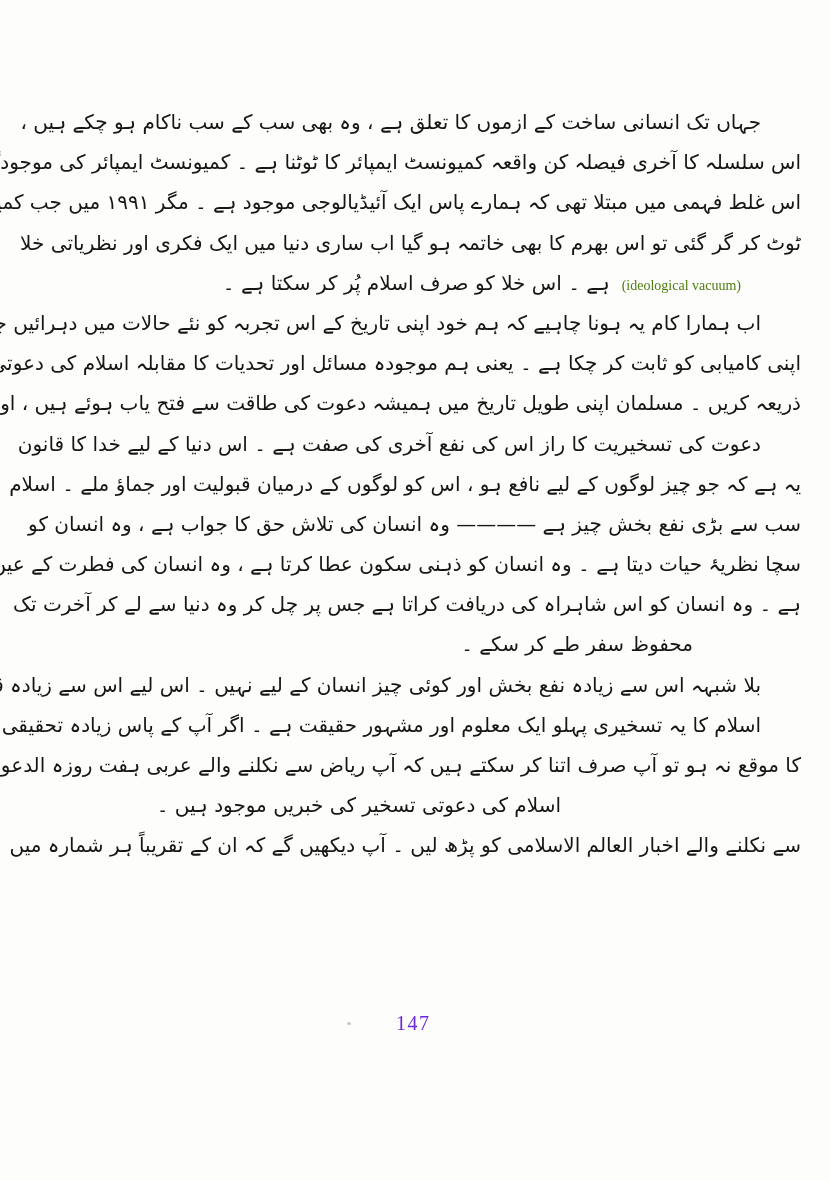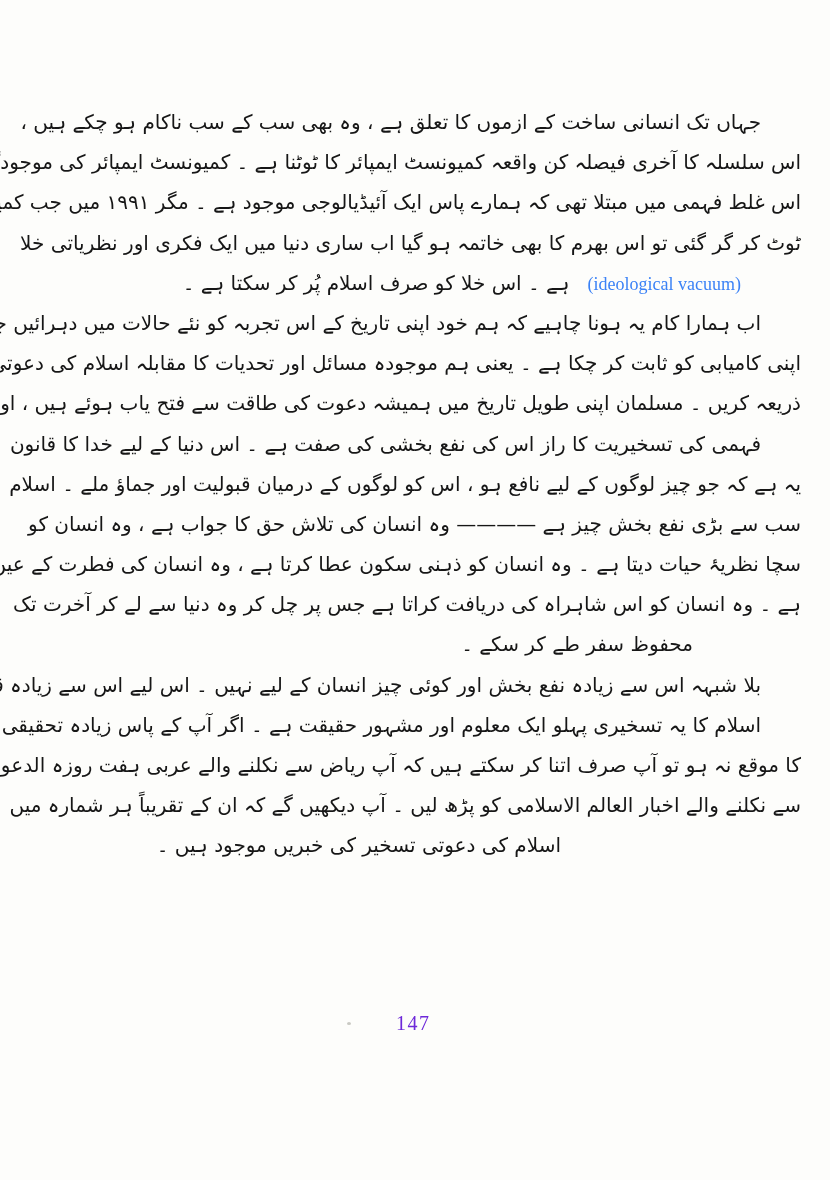--- a/index.html
+++ b/index.html
@@ -33,23 +33,23 @@
   .mr-60  { margin-right: 60px;  }
   .mr-130 { margin-right: 130px; }
   .mr-170 { margin-right: 170px; }
   .mr-175 { margin-right: 175px; }
   .mr-205 { margin-right: 108px; }
   .mr-240 { margin-right: 240px; }
   .latin {
     direction: ltr;
     unicode-bidi: embed;
     font-family: "Liberation Serif", serif;
-    font-size: 18px;
-    margin-left: 18px;
-    color: #3b82f6;
+    font-size: 14px;
+    margin-left: 12px;
+    color: #4d7c0f;
   }
   .page-number {
     position: absolute;
     top: 1012px; left: 396px;
     font-family: "Liberation Serif", serif;
     font-size: 20px;
     letter-spacing: 1.5px;
     color: #6d28d9;
   }
   .speck {
@@ -78,37 +78,37 @@
     </section>
 
 
     <section>
       <div class="line full indent">اب ہمارا کام یہ ہونا چاہیے کہ ہم خود اپنی تاریخ کے اس تجربہ کو نئے حالات میں دہرائیں جو بار بار</div>
       <div class="line full">اپنی کامیابی کو ثابت کر چکا ہے ۔ یعنی ہم موجودہ مسائل اور تحدیات کا مقابلہ اسلام کی دعوتی طاقت کے</div>
       <div class="line full">ذریعہ کریں ۔ مسلمان اپنی طویل تاریخ میں ہمیشہ دعوت کی طاقت سے فتح یاب ہوئے ہیں ، اور آج</div>
     </section>
 
     <section>
-      <div class="line full indent">فہمی کی تسخیریت کا راز اس کی نفع بخشی کی صفت ہے ۔ اس دنیا کے لیے خدا کا قانون</div>
+      <div class="line full indent">دعوت کی تسخیریت کا راز اس کی نفع آخری کی صفت ہے ۔ اس دنیا کے لیے خدا کا قانون</div>
       <div class="line full">یہ ہے کہ جو چیز لوگوں کے لیے نافع ہو ، اس کو لوگوں کے درمیان قبولیت اور جماؤ ملے ۔ اسلام</div>
       <div class="line full">سب سے بڑی نفع بخش چیز ہے ———— وہ انسان کی تلاش حق کا جواب ہے ، وہ انسان کو</div>
       <div class="line full">سچا نظریۂ حیات دیتا ہے ۔ وہ انسان کو ذہنی سکون عطا کرتا ہے ، وہ انسان کی فطرت کے عین مطابق</div>
       <div class="line full">ہے ۔ وہ انسان کو اس شاہراہ کی دریافت کراتا ہے جس پر چل کر وہ دنیا سے لے کر آخرت تک</div>
       <div class="line mr-205">محفوظ سفر طے کر سکے ۔</div>
     </section>
 
     <section>
       <div class="line full indent">بلا شبہہ اس سے زیادہ نفع بخش اور کوئی چیز انسان کے لیے نہیں ۔ اس لیے اس سے زیادہ قابل</div>
     </section>
 
     <section>
       <div class="line full indent">اسلام کا یہ تسخیری پہلو ایک معلوم اور مشہور حقیقت ہے ۔ اگر آپ کے پاس زیادہ تحقیقی مطالعہ</div>
       <div class="line full">کا موقع نہ ہو تو آپ صرف اتنا کر سکتے ہیں کہ آپ ریاض سے نکلنے والے عربی ہفت روزہ الدعوہ کو یا مکہ</div>
+      <div class="line mr-240">اسلام کی دعوتی تسخیر کی خبریں موجود ہیں ۔</div>
       <div class="line full">سے نکلنے والے اخبار العالم الاسلامی کو پڑھ لیں ۔ آپ دیکھیں گے کہ ان کے تقریباً ہر شمارہ میں</div>
-      <div class="line mr-240">اسلام کی دعوتی تسخیر کی خبریں موجود ہیں ۔</div>
     </section>
 
   </div>
 
   <div class="page-number">147</div>
   <div class="speck"></div>
 
 </div>
 
 </body></html>

